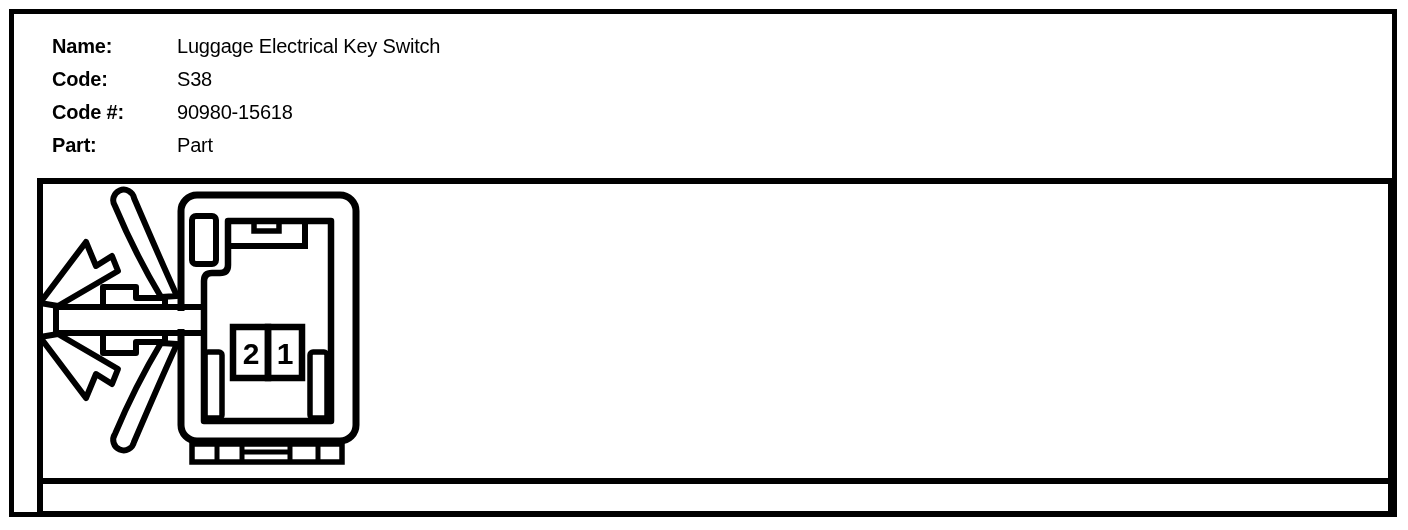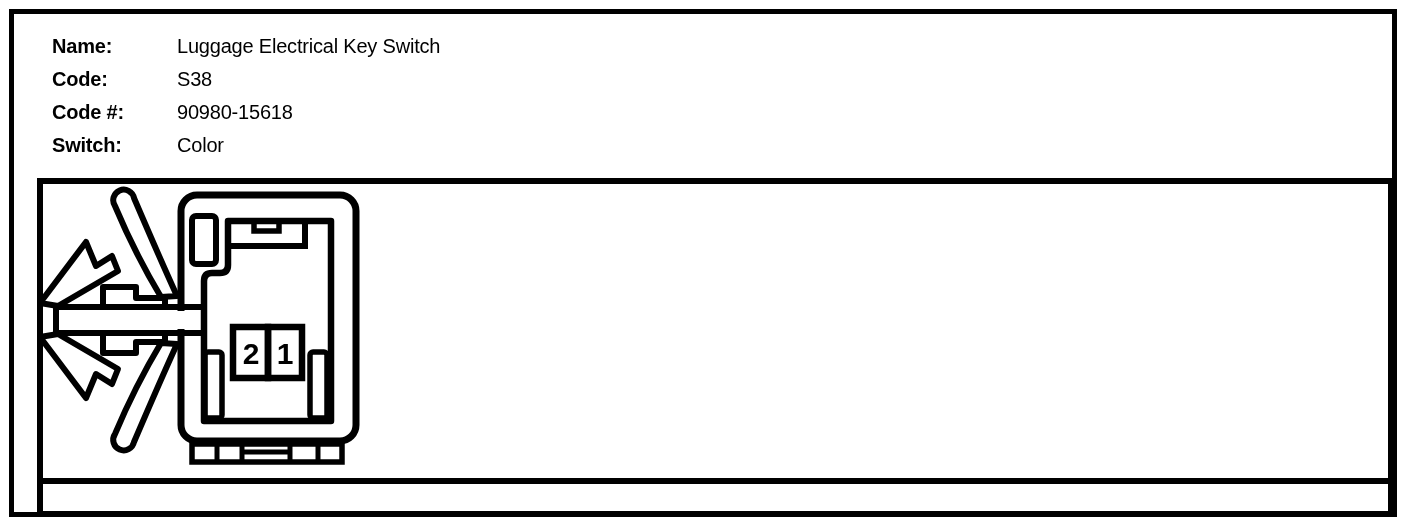--- a/index.html
+++ b/index.html
@@ -73,22 +73,22 @@
     </div>
     <div class="field-row">
       <span class="field-label">Code:</span>
       <span class="field-value">S38</span>
     </div>
     <div class="field-row">
       <span class="field-label">Code #:</span>
       <span class="field-value">90980-15618</span>
     </div>
     <div class="field-row">
-      <span class="field-label">Switch:</span>
-      <span class="field-value">Color</span>
+      <span class="field-label">Part:</span>
+      <span class="field-value">Part</span>
     </div>
   </div>
 </div>
 
 <div class="drawing-box"></div>
 
 <div class="bottom-strip"></div>
 
 <svg class="art-overlay" viewBox="0 0 1408 530">
   <g>

